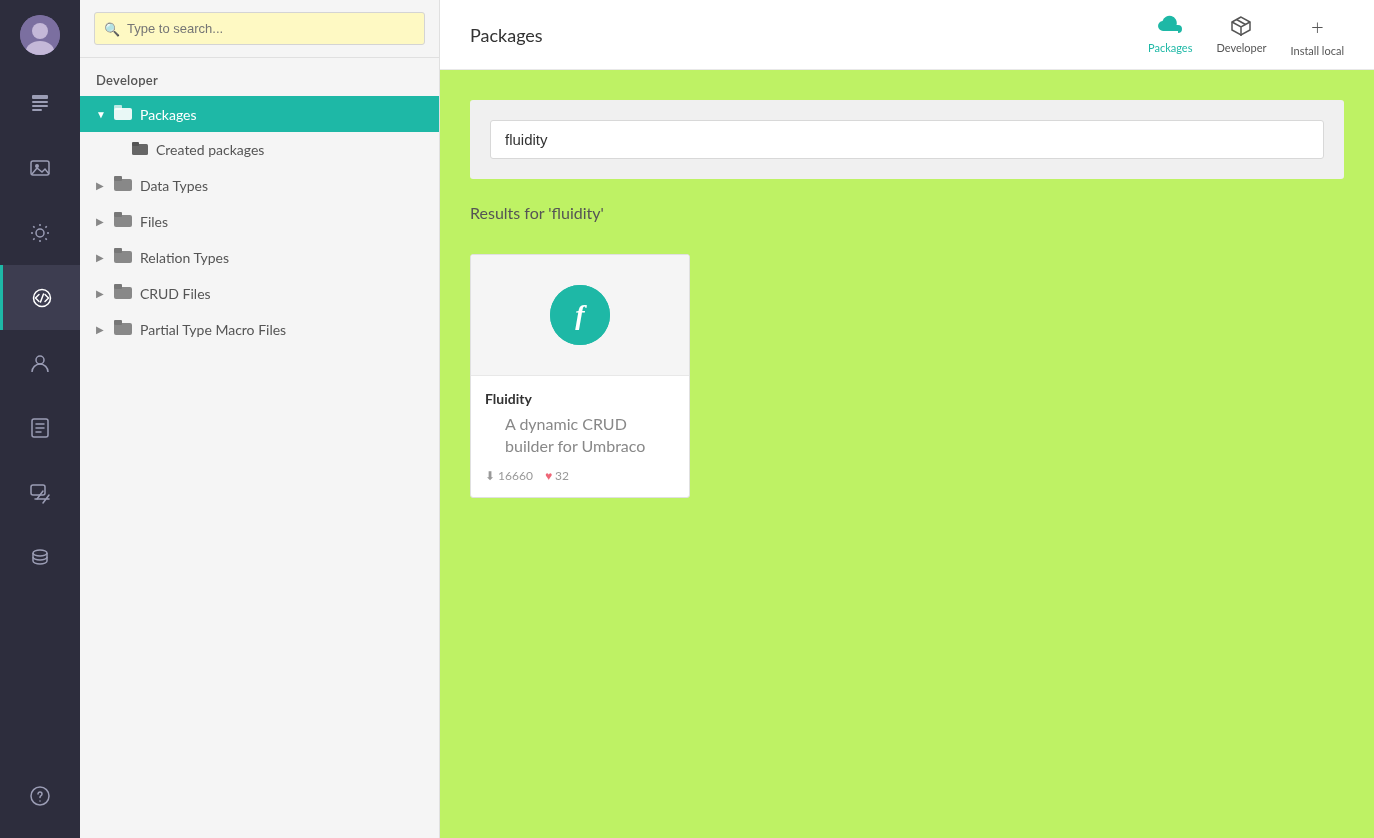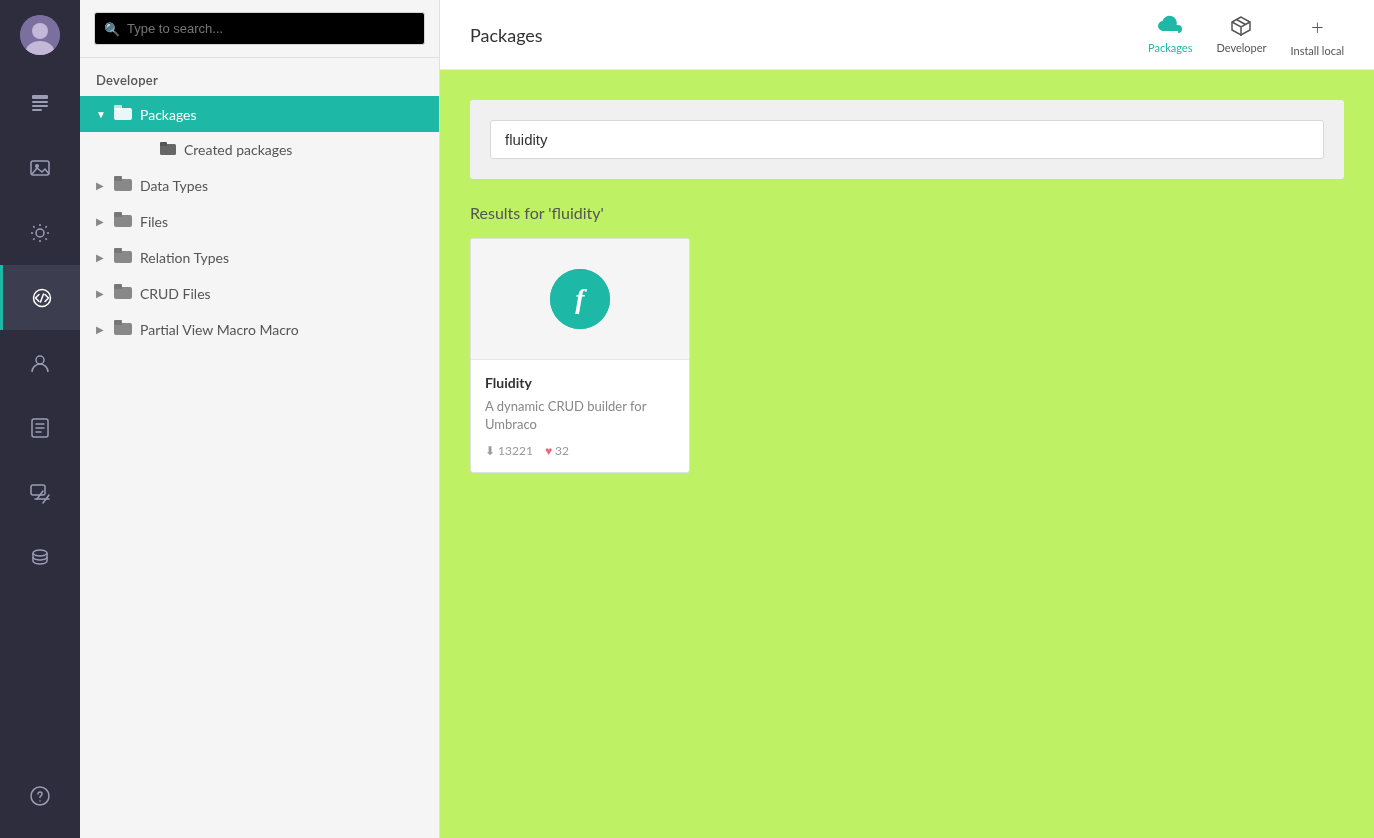--- a/index.html
+++ b/index.html
@@ -73,21 +73,21 @@
     .sidebar-search {
       padding: 12px 14px;
       background: #f5f5f5;
       border-bottom: 1px solid #e0e0e0;
     }
     .sidebar-search input {
       width: 100%;
       padding: 8px 12px 8px 32px;
       border: 1px solid #d4d4d4;
       border-radius: 3px;
-      background: #000000;
+      background: #fef9c3;
       font-size: 13px;
       color: #666;
       outline: none;
     }
     .search-input-wrapper {
       position: relative;
     }
     .search-icon-inner {
       position: absolute;
       left: 10px;
@@ -130,21 +130,21 @@
       width: 12px;
     }
     .nav-item .folder-icon {
       font-size: 14px;
       color: #555;
       margin-right: 8px;
     }
     .nav-item.active .folder-icon { color: white; }
 
     .nav-item-child {
-      padding-left: 80px;
+      padding-left: 52px;
     }
     .nav-item-child .folder-icon-small {
       font-size: 13px;
       color: #555;
       margin-right: 8px;
     }
 
     
     .main-content {
       flex: 1;
@@ -209,21 +209,21 @@
       border-radius: 3px;
       font-size: 15px;
       color: #333;
       outline: none;
       background: white;
     }
 
     .results-title {
       font-size: 16px;
       color: #555;
-      margin-bottom: 16px;
+      margin-bottom: 32px;
       font-weight: 400;
     }
 
     .packages-grid {
       display: flex;
       flex-wrap: wrap;
       gap: 16px;
     }
 
     .package-card {
@@ -262,24 +262,25 @@
       padding: 14px;
       border-top: 1px solid #e8e8e8;
     }
     .package-card-name {
       font-size: 14px;
       font-weight: 700;
       color: #333;
       margin-bottom: 6px;
     }
     .package-card-desc {
-      font-size: 13px;
+      font-size: 16px;
       color: #888;
       margin-bottom: 10px;
       line-height: 1.4;
+      margin-left: 20px;
     }
     .package-card-stats {
       display: flex;
       gap: 12px;
       font-size: 12px;
       color: #999;
     }
     .stat-item {
       display: flex;
       align-items: center;
@@ -445,21 +446,21 @@
     </div>
 
     <div class="nav-item">
       <span class="arrow-icon">▶</span>
       <span class="folder-icon">
         <svg width="18" height="15" viewBox="0 0 18 15" fill="none">
           <rect x="0" y="3" width="18" height="12" rx="2" fill="#888"></rect>
           <rect x="0" y="0" width="8" height="5" rx="1" fill="#777"></rect>
         </svg>
       </span>
-      <span>Partial View Macro Macro</span>
+      <span>Partial Type Macro Files</span>
     </div>
   </div>
 </div>
 
 <div class="main-content">
 
   <div class="main-header">
     <h1 class="main-header-title">Packages</h1>
     <div class="header-actions">
 
@@ -504,21 +505,21 @@
               <text x="50%" y="55%" dominant-baseline="middle" text-anchor="middle" font-family="Georgia, serif" font-size="28" font-style="italic" font-weight="bold" fill="white">f</text>
             </svg>
           </div>
         </div>
         <div class="package-card-body">
           <div class="package-card-name">Fluidity</div>
           <div class="package-card-desc">A dynamic CRUD builder for Umbraco</div>
           <div class="package-card-stats">
             <div class="stat-item">
               <span class="stat-icon">⬇</span>
-              <span>13221</span>
+              <span>16660</span>
             </div>
             <div class="stat-item">
               <span class="stat-icon" style="color:#e67;">♥</span>
               <span>32</span>
             </div>
           </div>
         </div>
       </div>
     </div>
   </div>

